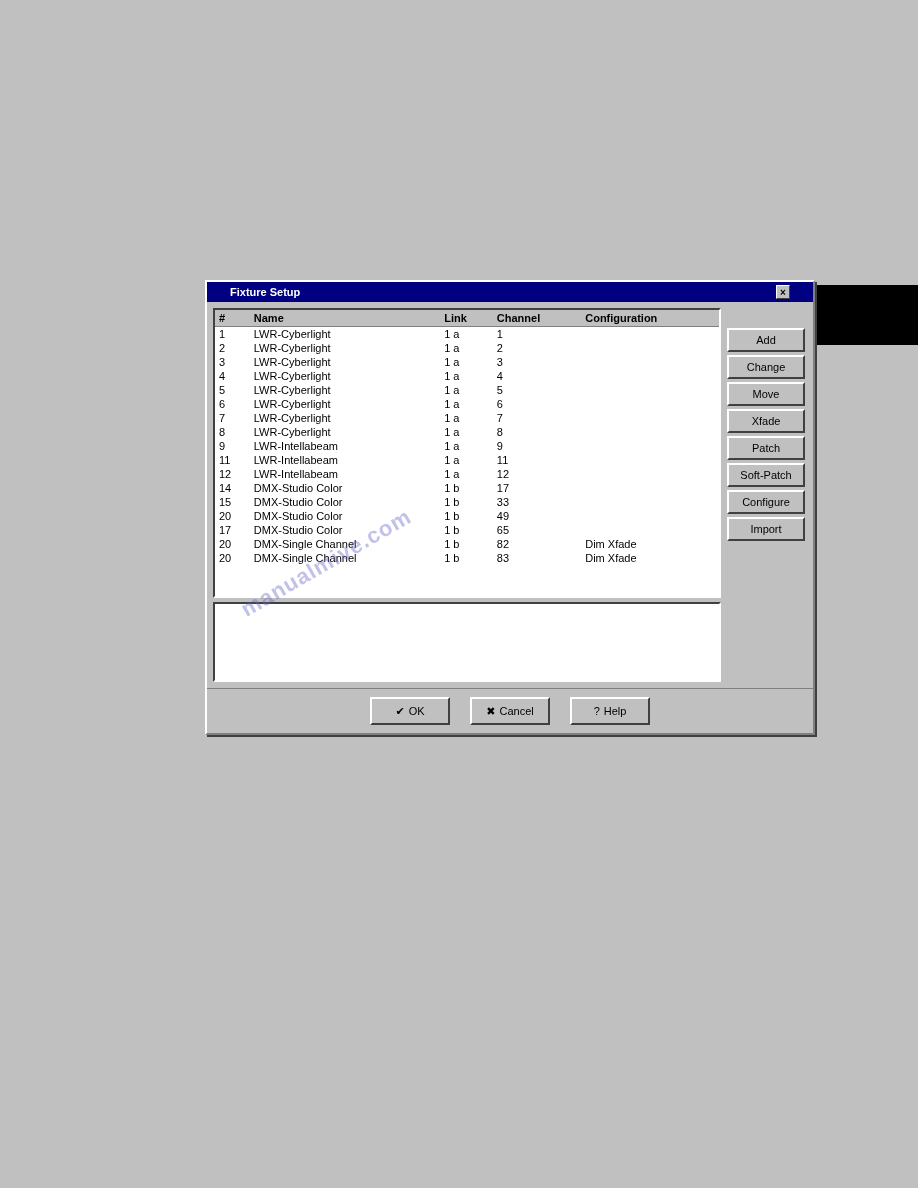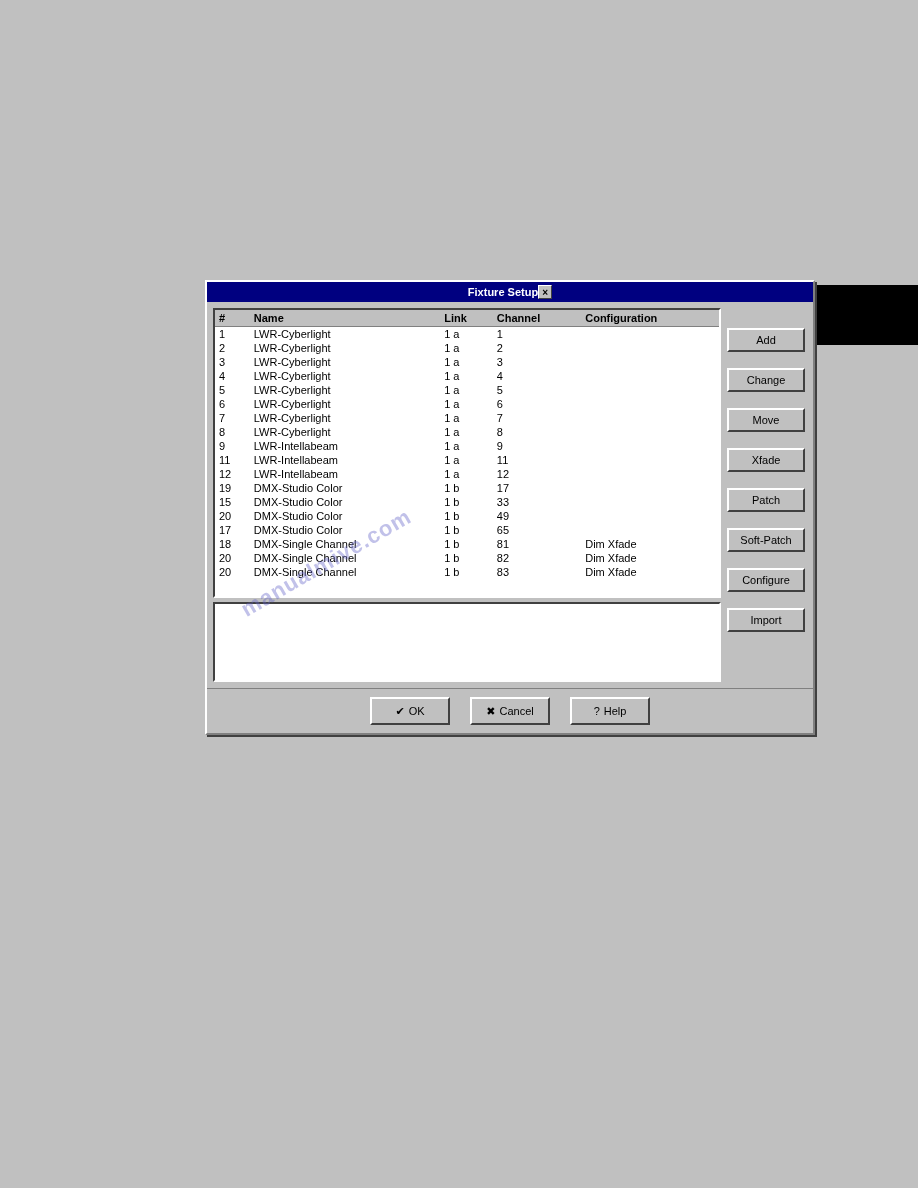--- a/index.html
+++ b/index.html
@@ -35,21 +35,21 @@
       border-left: 2px solid #ffffff;
       box-shadow: 2px 2px 0 #404040;
     }
 
     
     .title-bar {
       background: #000080;
       color: #ffffff;
       padding: 3px 23px;
       display: flex;
-      justify-content: center;
+      justify-content: space-between;
       align-items: center;
       font-size: 11px;
       font-weight: bold;
     }
 
     .title-bar-close {
       width: 14px;
       height: 14px;
       background: #c0c0c0;
       border: 1px solid #ffffff;
@@ -127,21 +127,21 @@
       border-left: 2px solid #404040;
       border-right: 2px solid #ffffff;
       border-bottom: 2px solid #ffffff;
       height: 80px;
     }
 
     
     .right-panel {
       display: flex;
       flex-direction: column;
-      gap: 16px;
+      gap: 3px;
       width: 80px;
       padding-top: 20px;
     }
 
     .win-button {
       width: 78px;
       height: 24px;
       background: #c0c0c0;
       border: 2px solid #ffffff;
       border-right: 2px solid #404040;
@@ -295,21 +295,21 @@
                 <td></td>
               </tr>
               <tr>
                 <td>12</td>
                 <td>LWR-Intellabeam</td>
                 <td>1 a</td>
                 <td>12</td>
                 <td></td>
               </tr>
               <tr>
-                <td>19</td>
+                <td>14</td>
                 <td>DMX-Studio Color</td>
                 <td>1 b</td>
                 <td>17</td>
                 <td></td>
               </tr>
               <tr>
                 <td>15</td>
                 <td>DMX-Studio Color</td>
                 <td>1 b</td>
                 <td>33</td>
@@ -321,27 +321,20 @@
                 <td>1 b</td>
                 <td>49</td>
                 <td></td>
               </tr>
               <tr>
                 <td>17</td>
                 <td>DMX-Studio Color</td>
                 <td>1 b</td>
                 <td>65</td>
                 <td></td>
-              </tr>
-              <tr>
-                <td>18</td>
-                <td>DMX-Single Channel</td>
-                <td>1 b</td>
-                <td>81</td>
-                <td>Dim       Xfade</td>
               </tr>
               <tr>
                 <td>20</td>
                 <td>DMX-Single Channel</td>
                 <td>1 b</td>
                 <td>82</td>
                 <td>Dim       Xfade</td>
               </tr>
               <tr>
                 <td>20</td>

